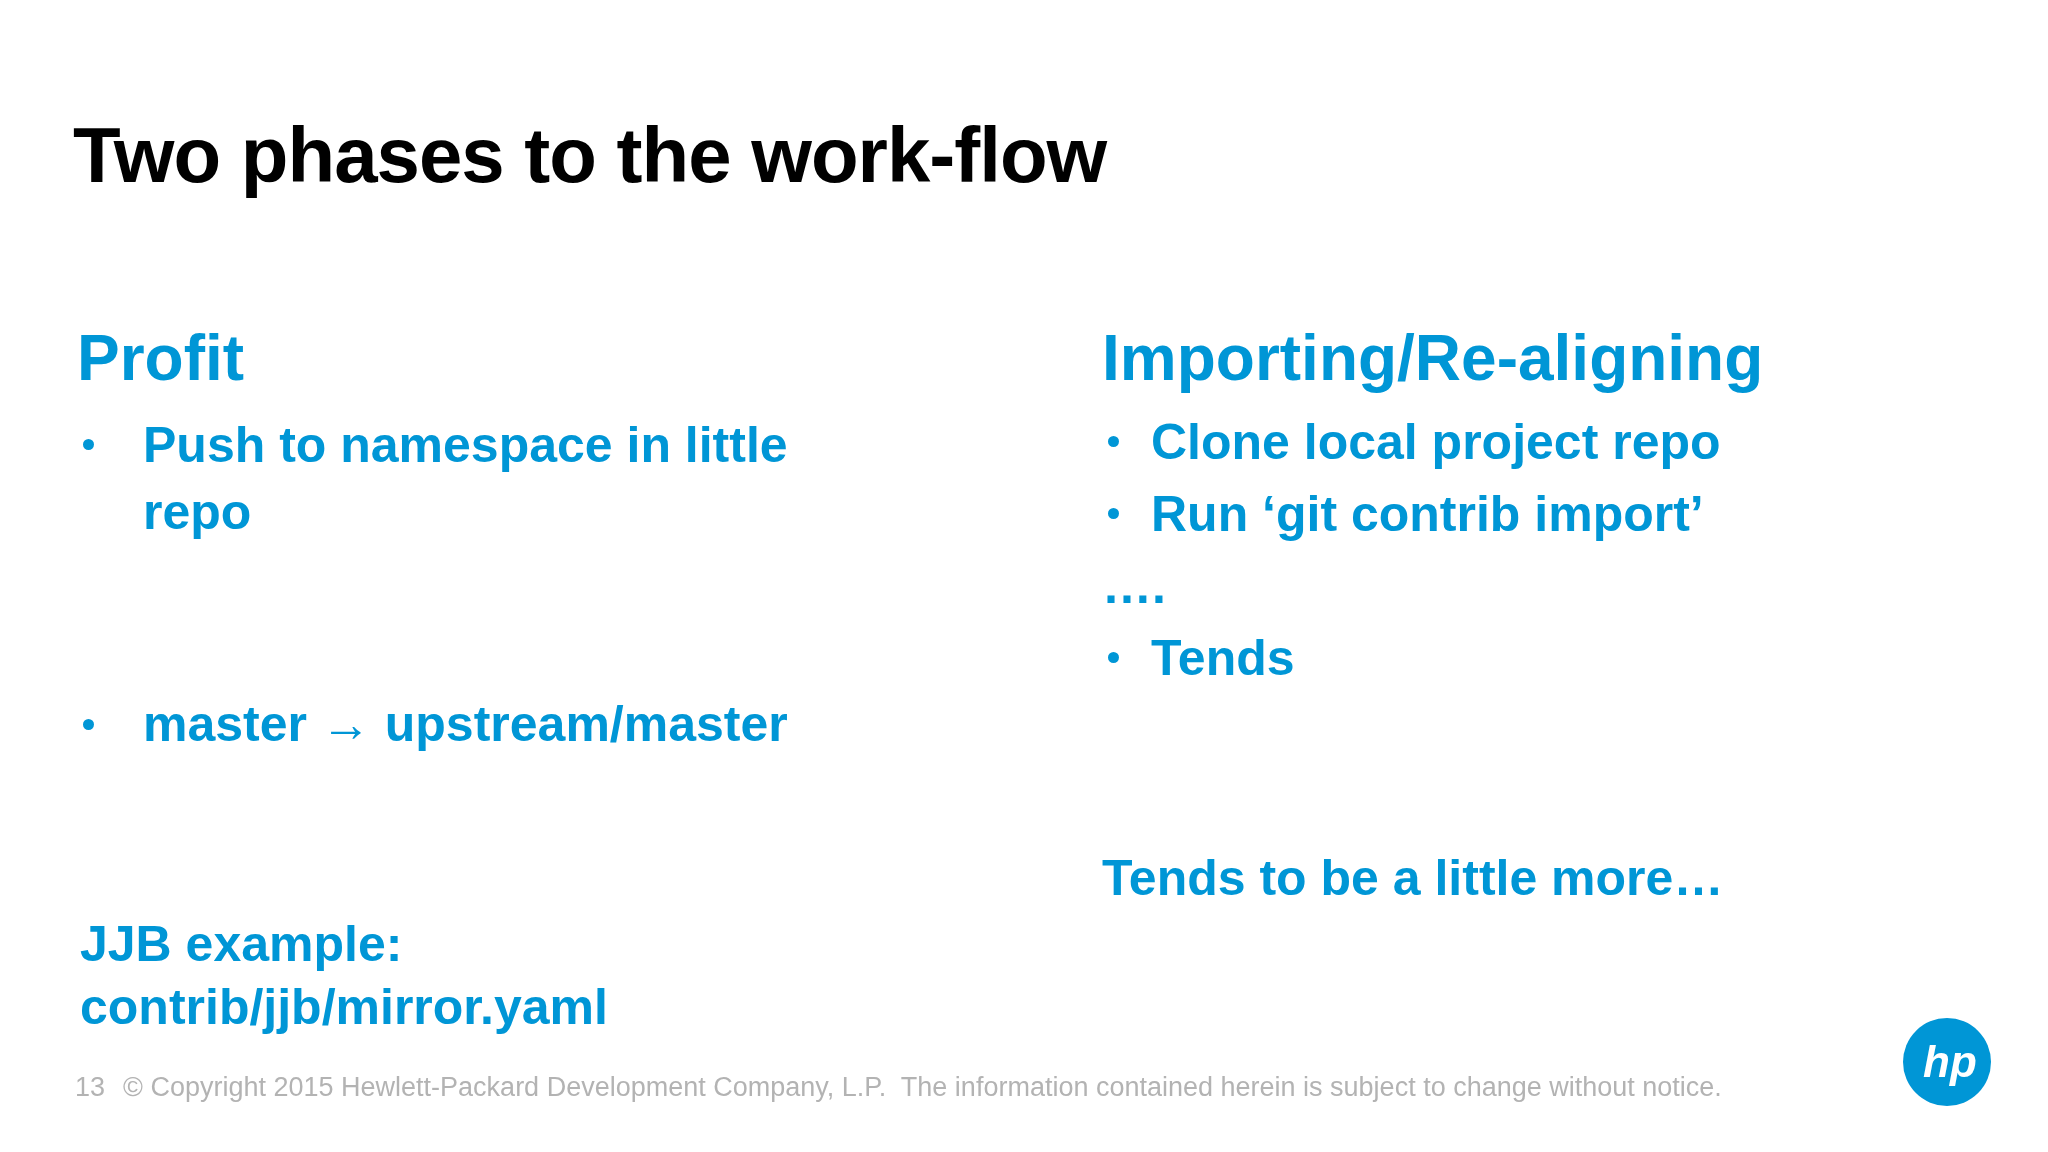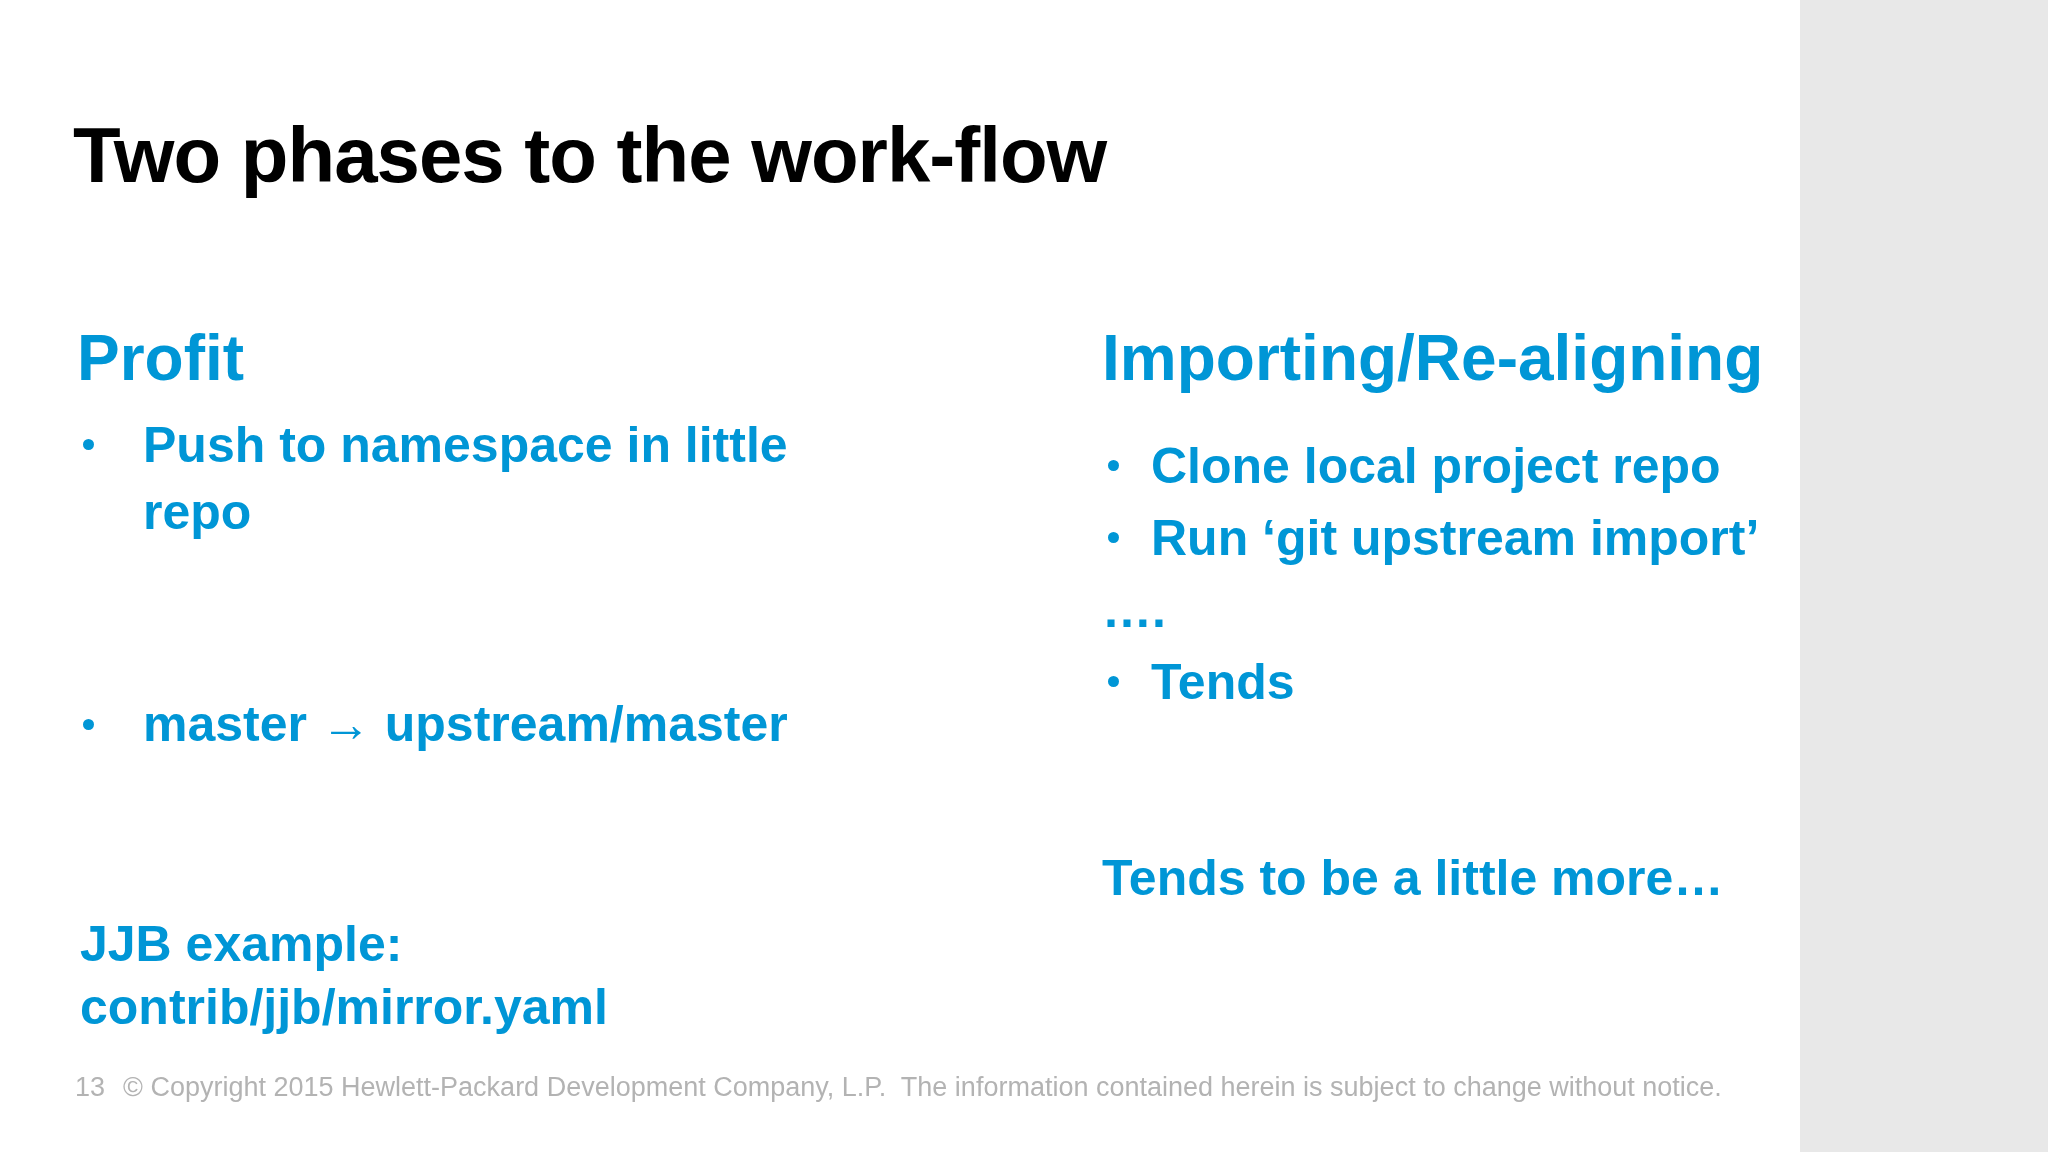--- a/index.html
+++ b/index.html
@@ -5,21 +5,21 @@
   :root{
     --accent:#0096D6;
     --title:#000000;
     --footer:#B3B3B3;
     --background:#FFFFFF;
   }
   html,body{margin:0;padding:0;}
   body{background:#e8e8e8;font-family:"Liberation Sans","DejaVu Sans",sans-serif;}
   .slide{
     position:relative;
-    width:1800px;height:1152px;
+    width:2048px;height:1152px;
     background:var(--background);
     overflow:hidden;
   }
   .abs{position:absolute;}
   .slide-title{
     left:73px;top:59px;
     font-size:78px;line-height:88px;
     font-weight:bold;color:var(--title);
     letter-spacing:-1px;
     white-space:nowrap;
@@ -44,21 +44,21 @@
   }
   .left-col .bullets{line-height:67px;width:760px;}
   .left-col .li-text{margin-left:49px;max-width:690px;}
   .right-col .bullets{line-height:72px;width:820px;}
   .right-col .dot{margin-top:30px;}
   .right-col .li-text{margin-left:32px;max-width:760px;}
   .no-bullet{display:block !important;}
   .left-bullets{left:77px;top:412px;}
   .master-line{left:77px;top:691px;}
   .master-line .dot{margin-top:28px;}
-  .right-bullets{left:1102px;top:406px;margin-top:24px;}
+  .right-bullets{left:1102px;top:406px;}
   .jjb-block{
     left:80px;top:913px;
     font-size:50px;line-height:63px;
     font-weight:bold;color:var(--accent);
     white-space:nowrap;
   }
   .tends-note{
     left:1102px;top:848px;
     font-size:50px;line-height:60px;
     font-weight:bold;color:var(--accent);
@@ -107,21 +107,21 @@
   <div class="right-col">
     <h2 class="abs col-heading heading-right">Importing/Re-aligning</h2>
 
     <ul class="abs bullets right-bullets">
       <li>
         <span class="dot"></span>
         <span class="li-text">Clone local project repo</span>
       </li>
       <li>
         <span class="dot"></span>
-        <span class="li-text">Run ‘git upstream import’</span>
+        <span class="li-text">Run ‘git contrib import’</span>
       </li>
       <li class="no-bullet">….</li>
       <li>
         <span class="dot"></span>
         <span class="li-text">Tends</span>
       </li>
     </ul>
 
     <div class="abs tends-note">Tends to be a little more…</div>
   </div>

